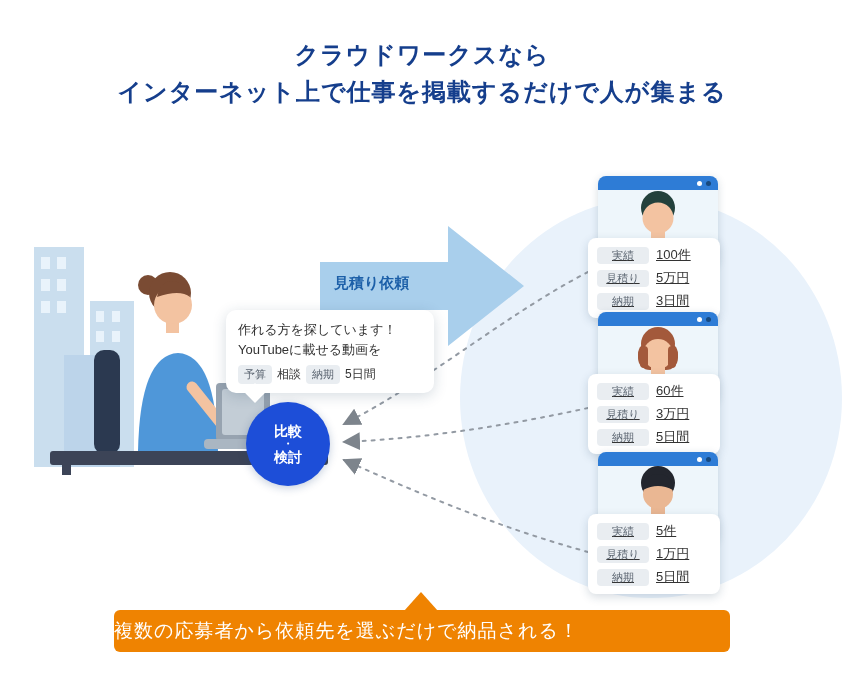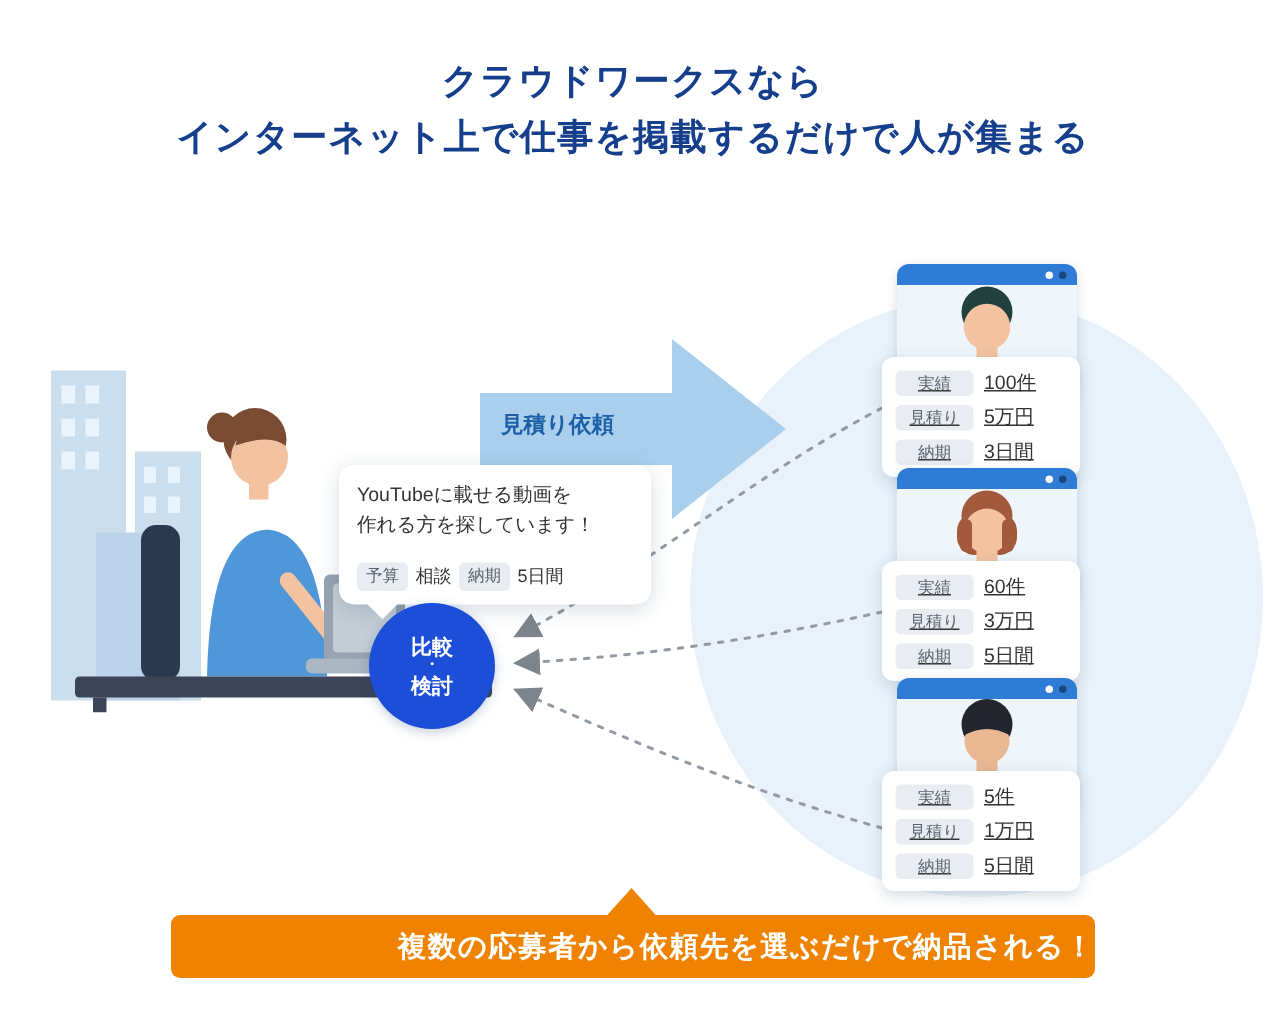--- a/index.html
+++ b/index.html
@@ -19,21 +19,21 @@
 
   .arrow-label{position:absolute;left:334px;top:274px;width:125px;text-align:left;
                font-size:15px;font-weight:700;color:#1c5fa8;z-index:4;}
 
   
   .speech-bubble{position:absolute;left:226px;top:310px;width:184px;background:#fff;
                  border-radius:10px;box-shadow:0 3px 14px rgba(30,60,90,.18);
                  padding:10px 12px 9px;font-size:13px;color:#333;line-height:1.5;z-index:5;}
   .speech-bubble:after{content:"";position:absolute;left:22px;bottom:-7px;width:14px;height:14px;
                  background:#fff;transform:rotate(45deg);}
-  .sb-tags{margin-top:16px;display:flex;gap:5px;font-size:12px;color:#333;}
+  .sb-tags{margin-top:6px;display:flex;gap:5px;font-size:12px;color:#333;}
   .chip{background:#e9edf1;color:#5a6470;border-radius:4px;padding:1px 6px;font-size:11px;white-space:nowrap;}
 
   
   .compare-circle{position:absolute;left:246px;top:402px;width:84px;height:84px;border-radius:50%;
                   background:#1d4ed8;color:#fff;font-weight:700;font-size:14px;
                   display:flex;flex-direction:column;align-items:center;justify-content:center;
                   line-height:1.15;z-index:6;box-shadow:0 2px 8px rgba(20,60,120,.25);}
   .compare-circle .mid-dot{font-size:10px;line-height:1;}
 
   
@@ -54,22 +54,22 @@
   .p3{--hair:#23262e;--shirt:#39465e;--skin:#eab793;}
 
   .info-card{position:absolute;left:0;top:62px;width:132px;background:#fff;border-radius:8px;
              box-shadow:0 3px 10px rgba(30,60,90,.18);padding:8px 9px;box-sizing:border-box;
              display:flex;flex-direction:column;gap:5px;}
   .info-row{display:flex;align-items:center;gap:7px;font-size:13px;color:#333;text-decoration:underline;}
   .info-row .chip{min-width:40px;text-align:center;flex:0 0 auto;}
 
   
   .banner{position:absolute;left:114px;top:610px;width:616px;height:42px;background:#ef8301;
-          border-radius:6px;color:#fff;font-size:19px;font-weight:700;letter-spacing:1px;
-          display:flex;align-items:center;justify-content:flex-end;z-index:7;}
+          border-radius:6px;color:#fff;font-size:19px;font-weight:400;letter-spacing:1px;
+          display:flex;align-items:center;justify-content:flex-start;z-index:7;}
   .banner-triangle{position:absolute;left:404px;top:592px;width:0;height:0;z-index:7;
           border-left:17px solid transparent;border-right:17px solid transparent;
           border-bottom:19px solid #ef8301;}
 
   .illustration{position:absolute;left:20px;top:205px;width:340px;height:270px;}
 </style>
 </head>
 <body>
 
 <div class="canvas">
@@ -131,22 +131,22 @@
       <rect x="184" y="234" width="80" height="10" rx="4" fill="#aab6c2"></rect>
     </g>
     <g>
       <rect x="30" y="246" width="278" height="14" rx="3" fill="#3c4457"></rect>
       <rect x="42" y="260" width="9" height="10" fill="#3c4457"></rect>
       <rect x="286" y="260" width="9" height="10" fill="#3c4457"></rect>
     </g>
   </svg>
 
   <div class="speech-bubble">
+    <div>作れる方を探しています！</div>
     <div>YouTubeに載せる動画を</div>
-    <div>作れる方を探しています！</div>
     <div class="sb-tags">
       <span class="chip">予算</span>
       <span>相談</span>
       <span class="chip">納期</span>
       <span>5日間</span>
     </div>
   </div>
 
   <div class="compare-circle">
     <span>比較</span>

